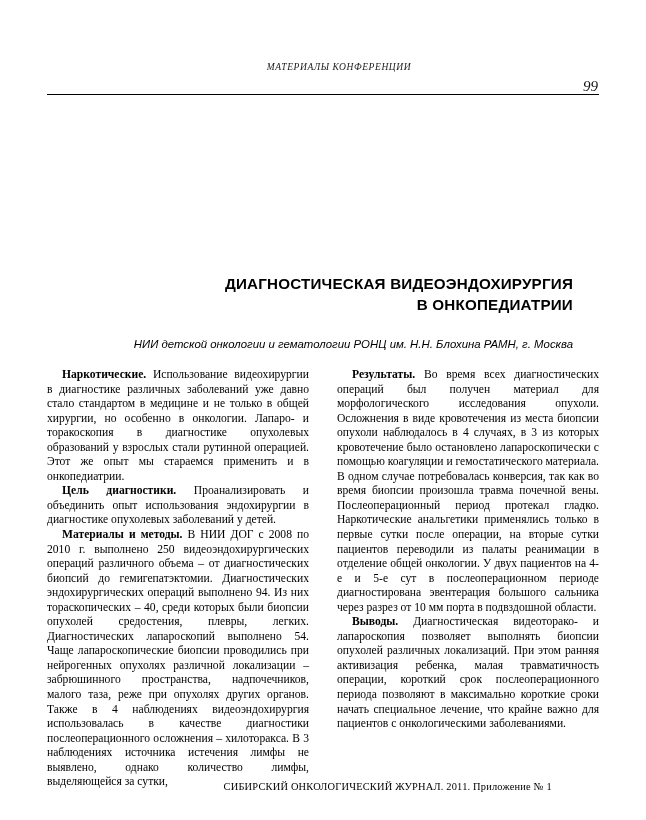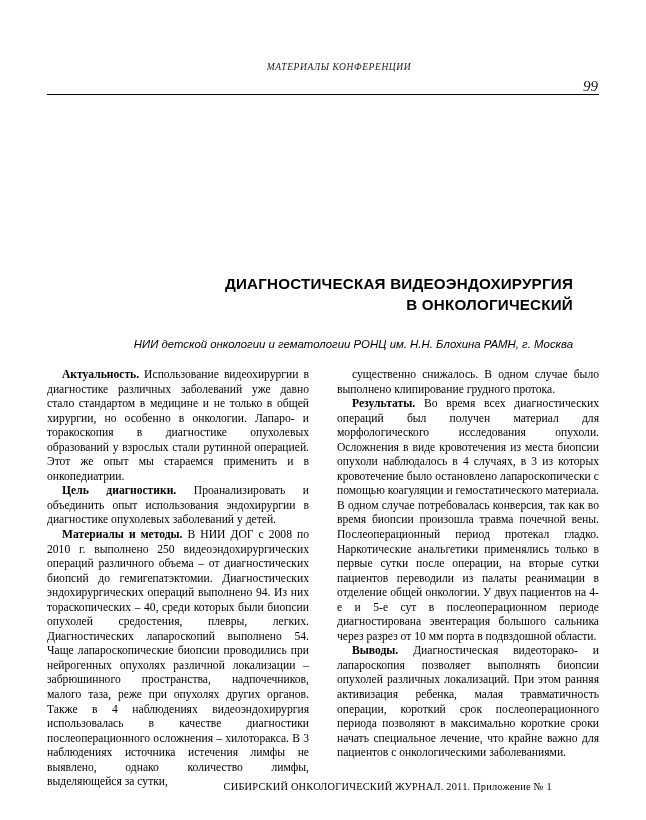--- a/index.html
+++ b/index.html
@@ -127,35 +127,34 @@
 
 <div class="page">
 
   <div class="running-head">МАТЕРИАЛЫ КОНФЕРЕНЦИИ</div>
   <div class="page-number">99</div>
   <div class="head-rule"></div>
 
   <div class="title-block">
     <div class="art-title">
       <div>ДИАГНОСТИЧЕСКАЯ ВИДЕОЭНДОХИРУРГИЯ</div>
-      <div>В ОНКОЛОГИЧЕСКИЙ</div>
+      <div>В ОНКОПЕДИАТРИИ</div>
     </div>
     <div class="authors">
     </div>
     <div class="affiliation">НИИ детской онкологии и гематологии РОНЦ им. Н.Н. Блохина РАМН, г. Москва</div>
   </div>
 
   <div class="columns">
     <div class="col">
-      <p><b>Актуальность.</b> Использование видеохирургии в диагностике различных заболеваний уже давно стало стандартом в медицине и не только в общей хирургии, но особенно в онкологии. Лапаро- и торакоскопия в диагностике опухолевых образований у взрослых стали рутинной операцией. Этот же опыт мы стараемся применить и в онкопедиатрии.</p>
+      <p><b>Наркотические.</b> Использование видеохирургии в диагностике различных заболеваний уже давно стало стандартом в медицине и не только в общей хирургии, но особенно в онкологии. Лапаро- и торакоскопия в диагностике опухолевых образований у взрослых стали рутинной операцией. Этот же опыт мы стараемся применить и в онкопедиатрии.</p>
       <p><b>Цель диагностики.</b> Проанализировать и объединить опыт использования эндохирургии в диагностике опухолевых заболеваний у детей.</p>
       <p><b>Материалы и методы.</b> В НИИ ДОГ с 2008 по 2010 г. выполнено 250 видеоэндохирургических операций различного объема – от диагностических биопсий до гемигепатэктомии. Диагностических эндохирургических операций выполнено 94. Из них тораскопических – 40, среди которых были биопсии опухолей средостения, плевры, легких. Диагностических лапароскопий выполнено 54. Чаще лапароскопические биопсии проводились при нейрогенных опухолях различной локализации – забрюшинного пространства, надпочечников, малого таза, реже при опухолях других органов. Также в 4 наблюдениях видеоэндохирургия использовалась в качестве диагностики послеоперационного осложнения – хилоторакса. В 3 наблюдениях источника истечения лимфы не выявлено, однако количество лимфы, выделяющейся за сутки,</p>
     </div>
     <div class="col">
-      <p>существенно снижалось. В одном случае было выполнено клипирование грудного протока.</p>
       <p><b>Результаты.</b> Во время всех диагностических операций был получен материал для морфологического исследования опухоли. Осложнения в виде кровотечения из места биопсии опухоли наблюдалось в 4 случаях, в 3 из которых кровотечение было остановлено лапароскопически с помощью коагуляции и гемостатического материала. В одном случае потребовалась конверсия, так как во время биопсии произошла травма почечной вены. Послеоперационный период протекал гладко. Наркотические анальгетики применялись только в первые сутки после операции, на вторые сутки пациентов переводили из палаты реанимации в отделение общей онкологии. У двух пациентов на 4-е и 5-е сут в послеоперационном периоде диагностирована эвентерация большого сальника через разрез от 10 мм порта в подвздошной области.</p>
       <p><b>Выводы.</b> Диагностическая видеоторако- и лапароскопия позволяет выполнять биопсии опухолей различных локализаций. При этом ранняя активизация ребенка, малая травматичность операции, короткий срок послеоперационного периода позволяют в максимально короткие сроки начать специальное лечение, что крайне важно для пациентов с онкологическими заболеваниями.</p>
     </div>
   </div>
 
   <div class="footer">СИБИРСКИЙ ОНКОЛОГИЧЕСКИЙ ЖУРНАЛ. 2011. Приложение № 1</div>
 
 </div>
 
 </body></html>

